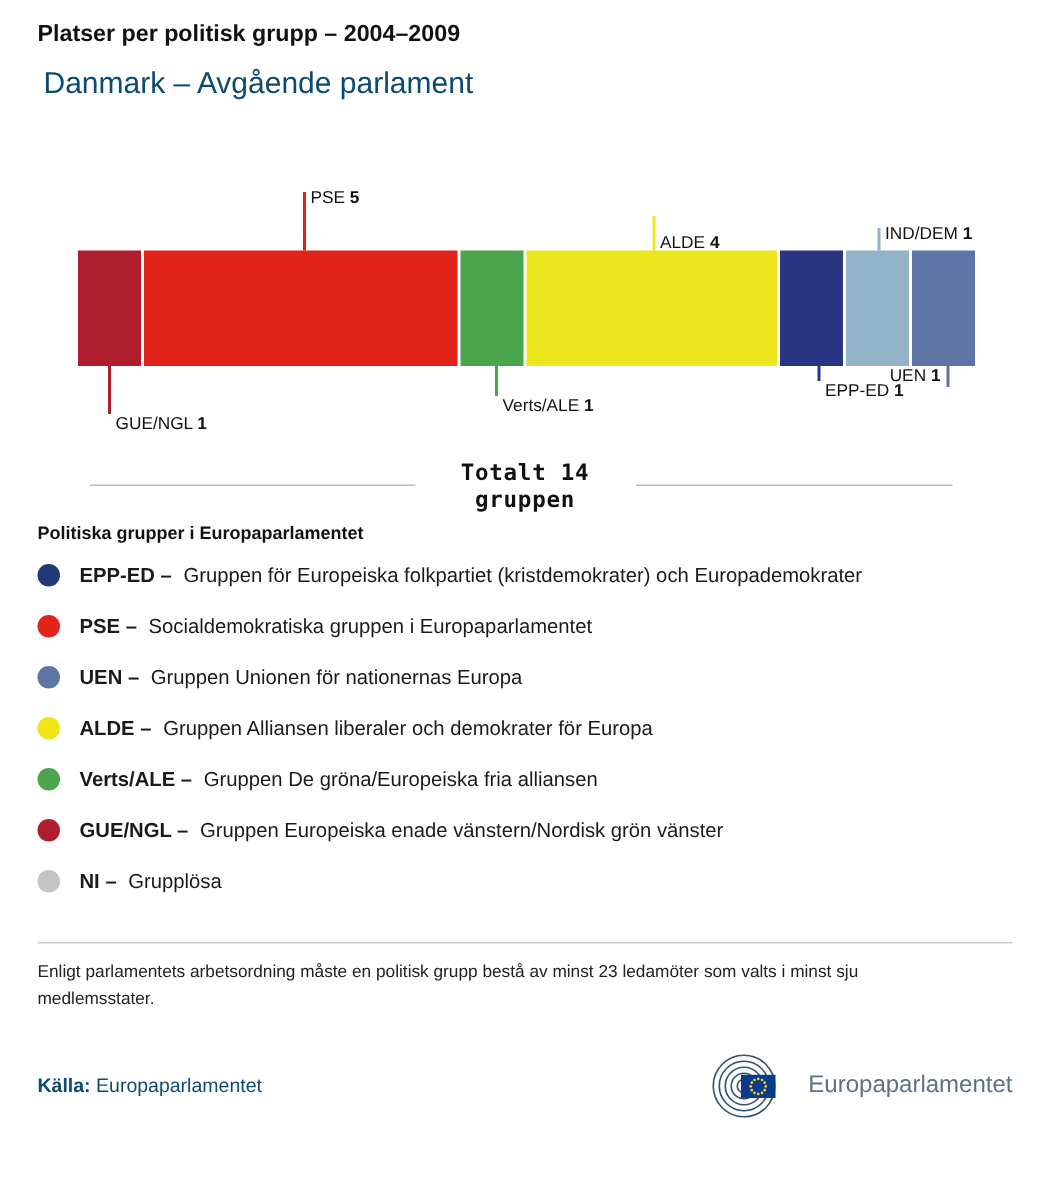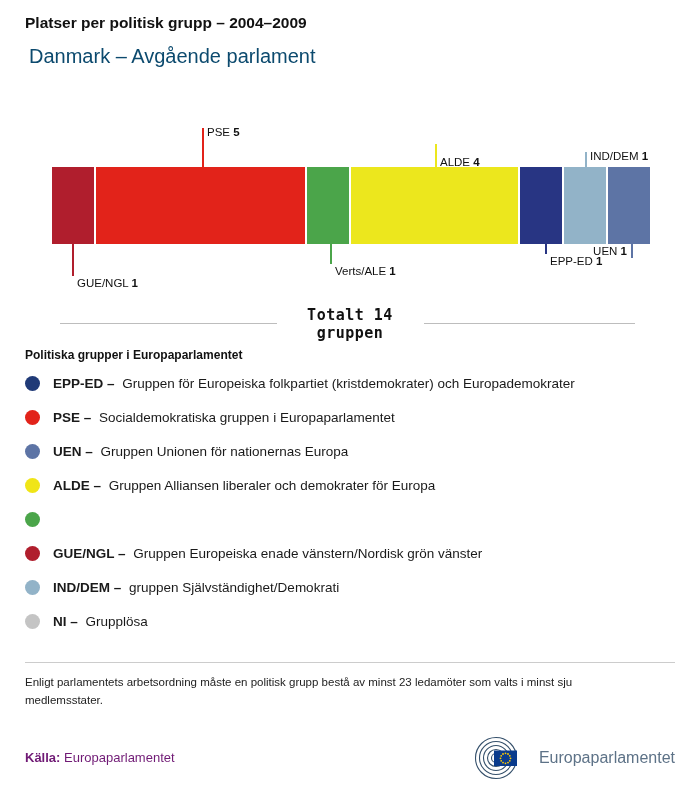--- a/index.html
+++ b/index.html
@@ -40,21 +40,21 @@
   .legend { margin: 0 25px 0 25px; }
   .legend-title { font-size: 12px; font-weight: bold; margin-bottom: 14px; color: #111; }
   .legend-item { display: flex; align-items: center; margin-bottom: 19px; font-size: 13.5px; }
   .dot { width: 15px; height: 15px; border-radius: 50%; margin-right: 13px; flex: 0 0 15px; }
   .legend-item b { font-weight: bold; margin-right: 4px; white-space: nowrap; }
 
   .sep-rule { border: none; border-top: 1px solid #ccc; margin: 33px 25px 0 25px; }
   .footnote { margin: 11px 25px 0 25px; font-size: 11.5px; line-height: 1.55; color: #222; max-width: 620px; }
 
   .footer { display: flex; justify-content: space-between; align-items: center; margin: 24px 25px 0 25px; }
-  .source { font-size: 13px; color: #701a75; }
+  .source { font-size: 13px; color: #0c4a6e; }
   .source b { font-weight: bold; }
   .logo { display: flex; align-items: center; }
   .logo-text { font-size: 16px; color: #5d7287; margin-left: 7px; }
 </style>
 </head>
 <body>
 
 <div class="header">
   <div class="title">Platser per politisk grupp – 2004–2009</div>
   <div class="subtitle">Danmark – Avgående parlament</div>
@@ -107,28 +107,25 @@
       <div class="legend-item">
         <span class="dot" style="background: rgb(93, 116, 165);"></span>
         <span><b>UEN –</b> Gruppen Unionen för nationernas Europa</span>
       </div>
       <div class="legend-item">
         <span class="dot" style="background: rgb(240, 229, 23);"></span>
         <span><b>ALDE –</b> Gruppen Alliansen liberaler och demokrater för Europa</span>
       </div>
       <div class="legend-item">
         <span class="dot" style="background: rgb(75, 165, 74);"></span>
+        <span><b>Verts/ALE –</b> Gruppen De gröna/Europeiska fria alliansen</span>
       </div>
       <div class="legend-item">
         <span class="dot" style="background: rgb(176, 30, 45);"></span>
         <span><b>GUE/NGL –</b> Gruppen Europeiska enade vänstern/Nordisk grön vänster</span>
-      </div>
-      <div class="legend-item">
-        <span class="dot" style="background: rgb(146, 179, 200);"></span>
-        <span><b>IND/DEM –</b> gruppen Självständighet/Demokrati</span>
       </div>
       <div class="legend-item">
         <span class="dot" style="background: rgb(196, 196, 196);"></span>
         <span><b>NI –</b> Grupplösa</span>
       </div>
     </div>
 </div>
 
 <hr class="sep-rule">
 

